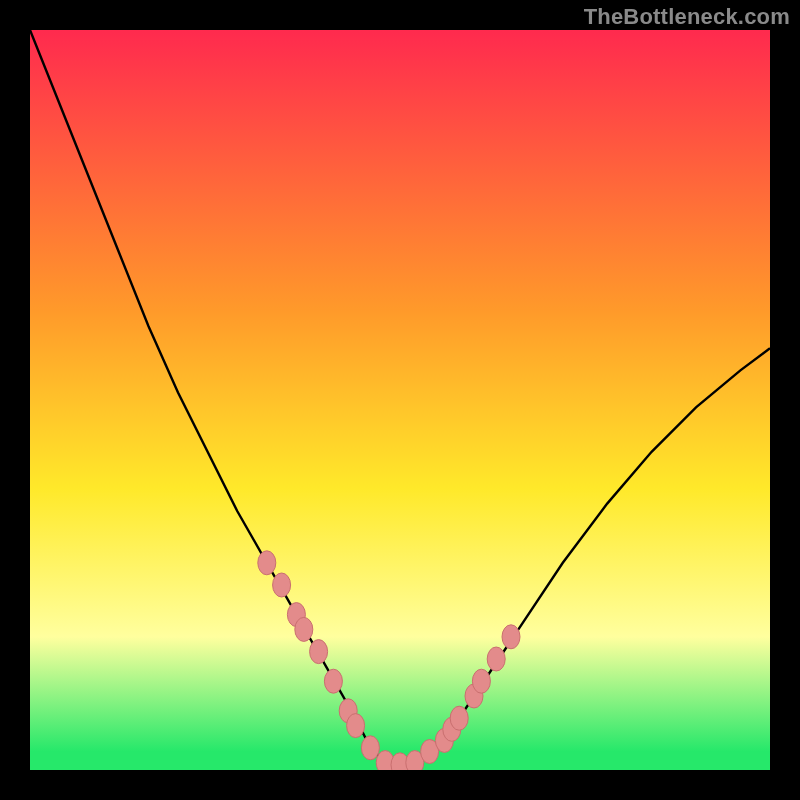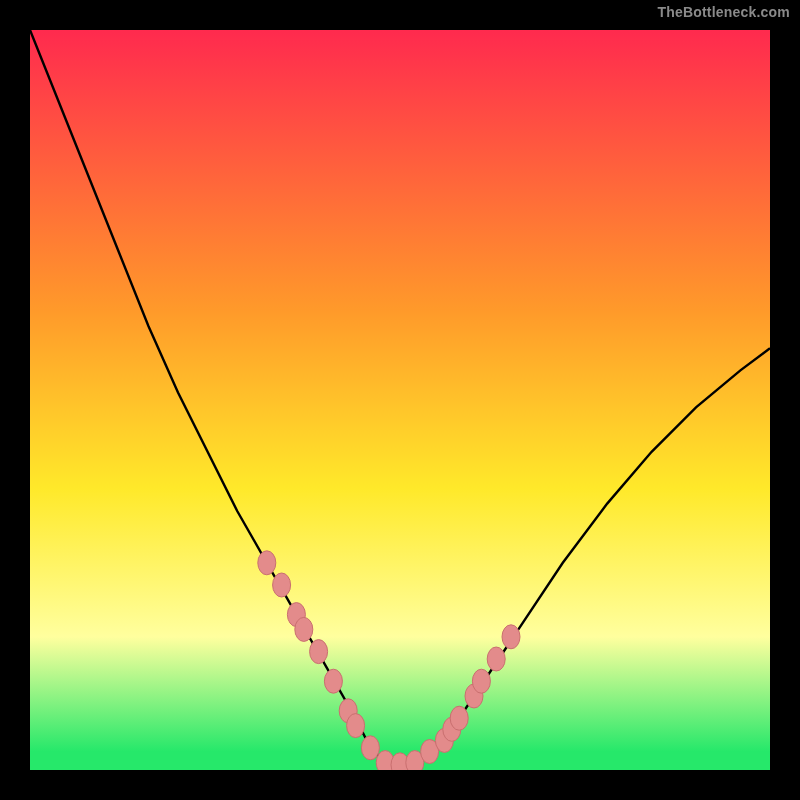--- a/index.html
+++ b/index.html
@@ -27,21 +27,21 @@
   .plot svg {
     display: block;
     width: 740px;
     height: 740px;
   }
   .watermark {
     position: absolute;
     top: 4px;
     right: 10px;
     color: #8a8a8a;
-    font-size: 14px;
+    font-size: 22px;
     font-weight: 600;
     letter-spacing: 0.2px;
     user-select: none;
   }
 </style>
 </head>
 <body>
 
 <div class="stage">
 

